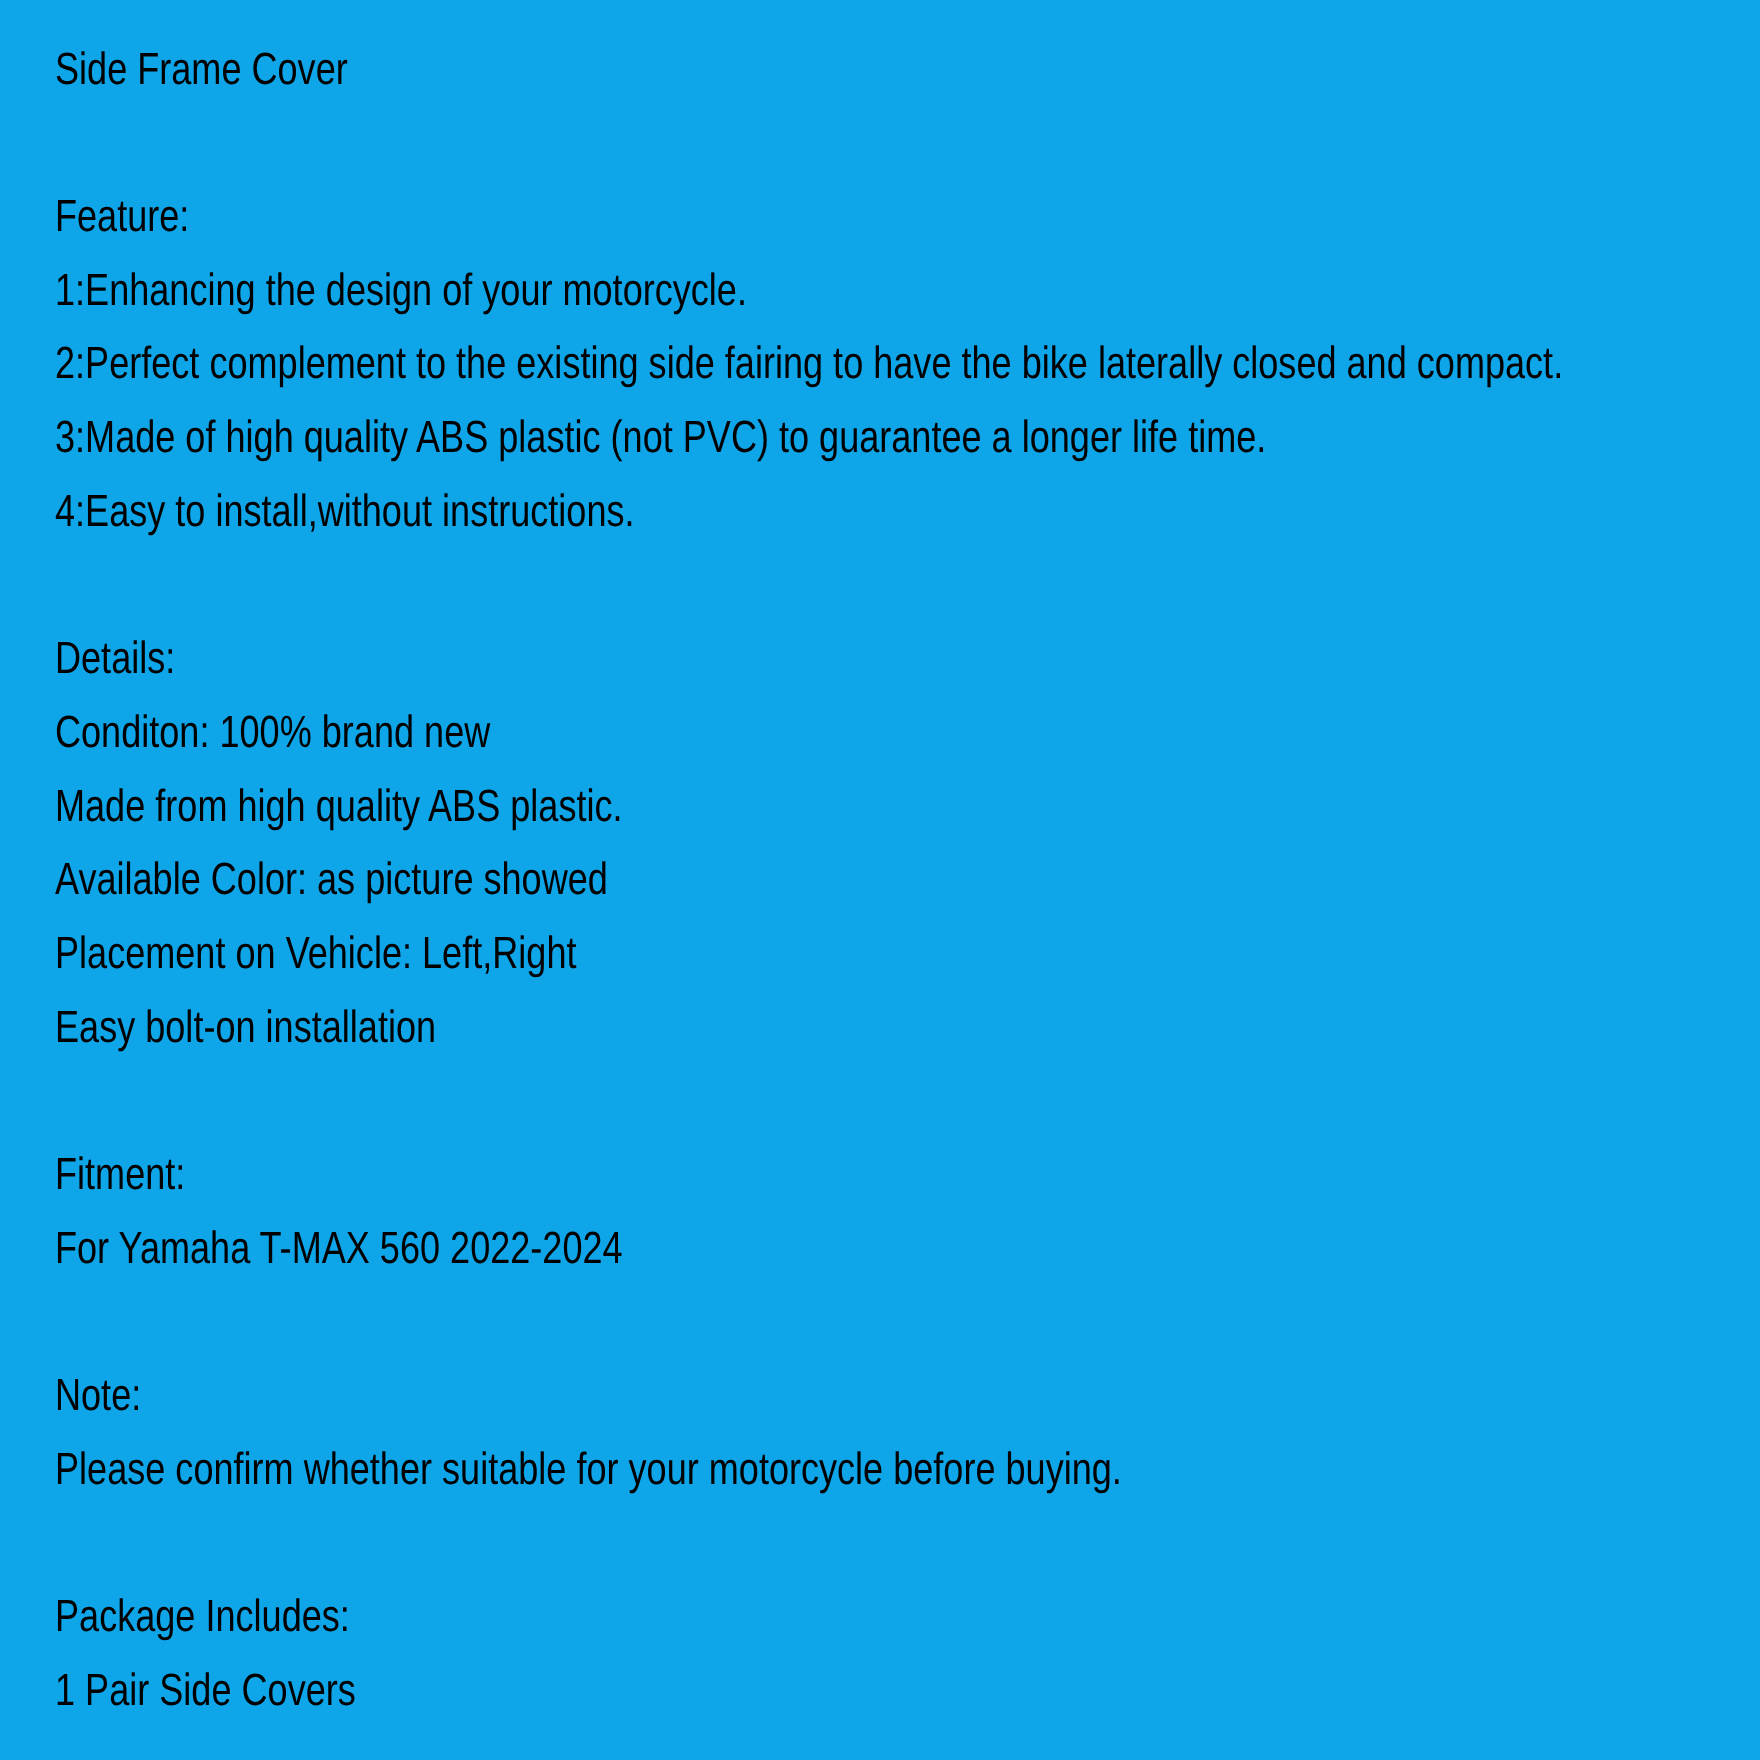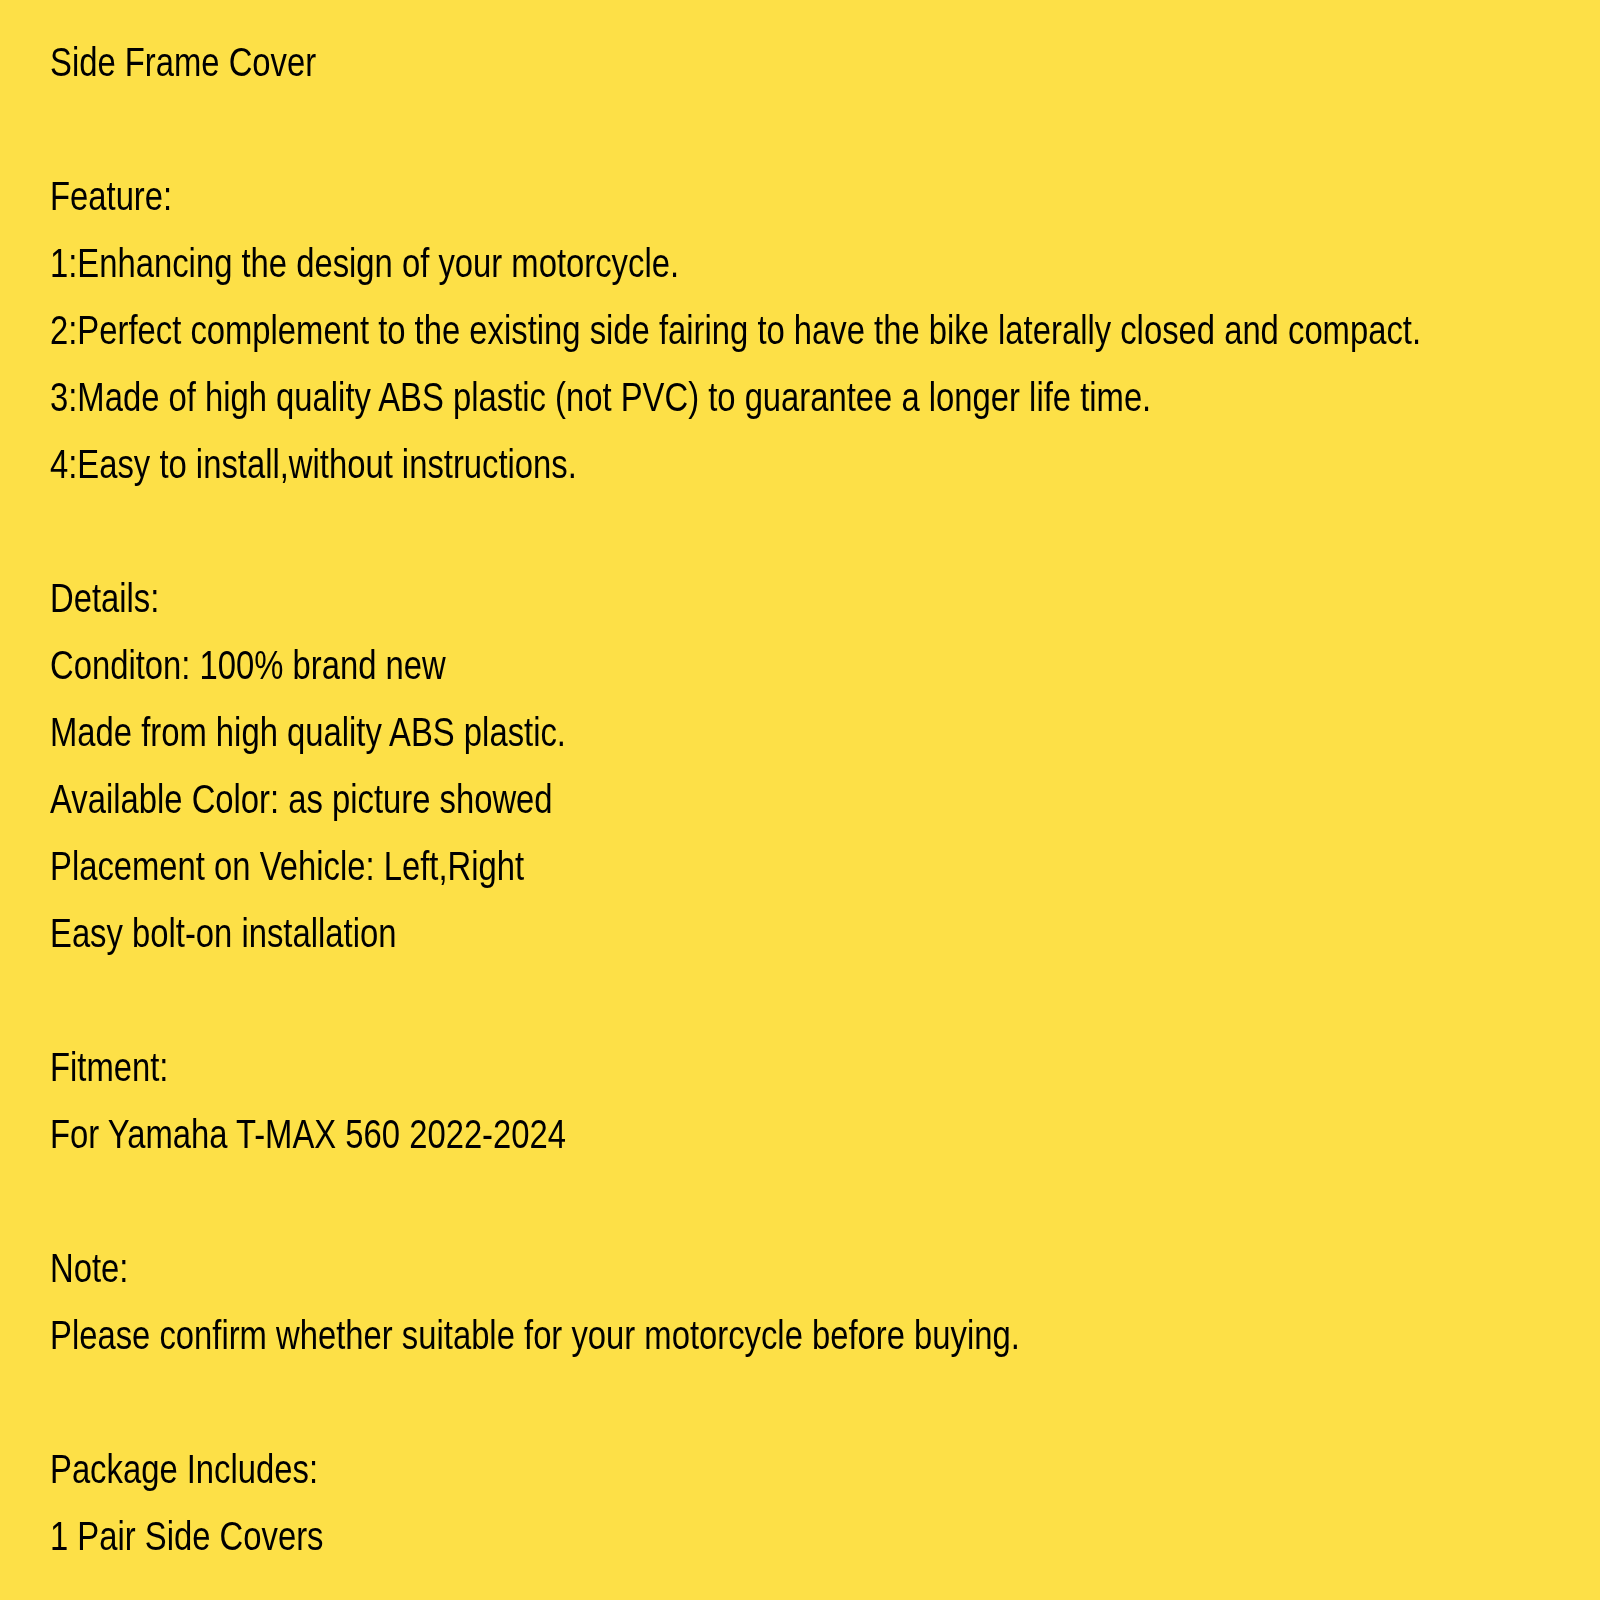--- a/index.html
+++ b/index.html
@@ -14,21 +14,21 @@
   }
   .page {
     box-sizing: border-box;
     width: 1600px;
     height: 1600px;
     padding: 29px 2px 0 50px;
     font-family: "Liberation Sans", sans-serif;
     font-size: 41px;
     font-weight: 400;
     color: #000000;
-    background: #fde047;
+    background: #0ea5e9;
   }
   .line {
     height: 67px;
     line-height: 67px;
     white-space: nowrap;
     
     transform: scaleX(0.8);
     transform-origin: 0 50%;
   }
   .line.blank {

